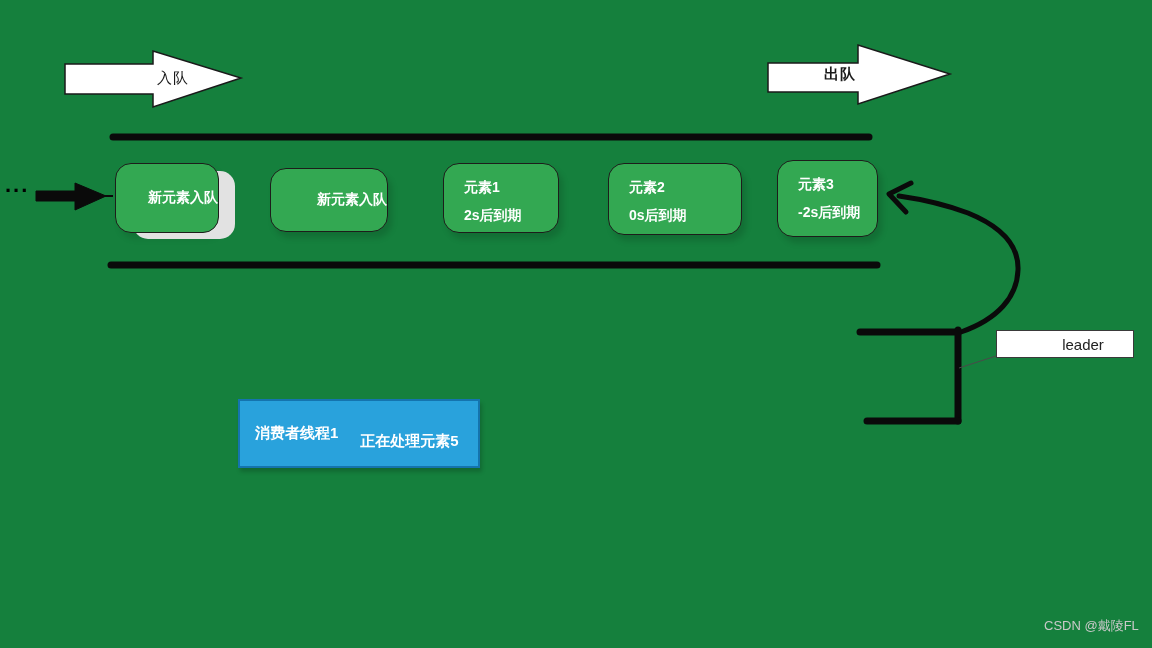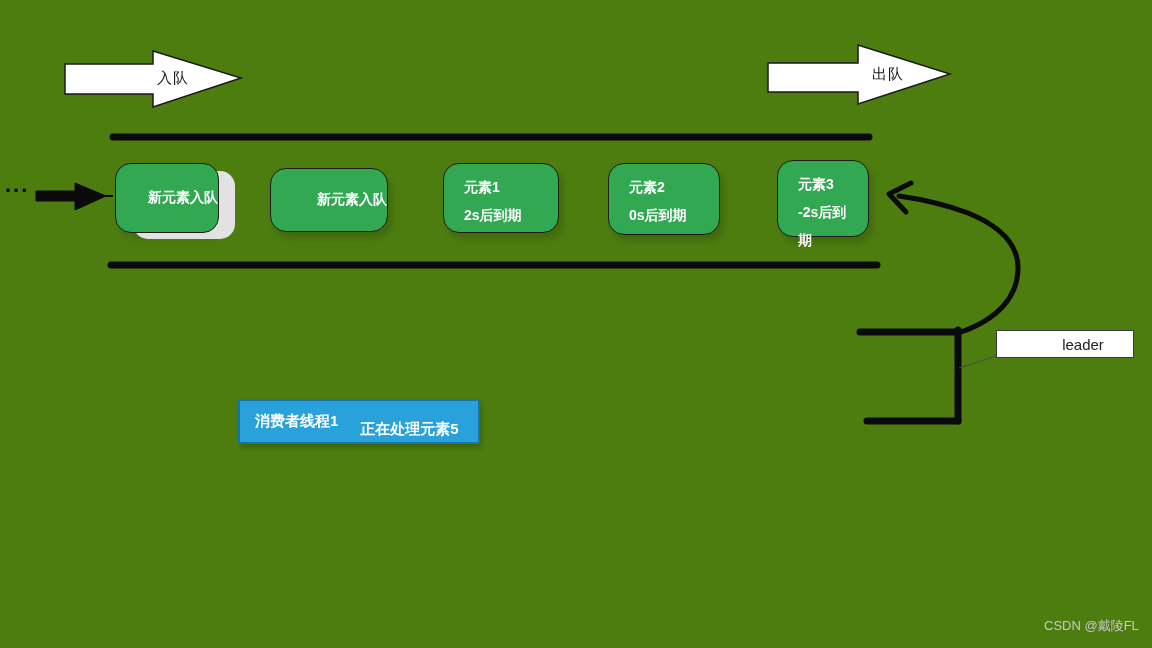--- a/index.html
+++ b/index.html
@@ -1,21 +1,21 @@
 <!DOCTYPE html>
 <html style="--element-fill: #33a852; --consumer1-fill: #29a2dc; --consumer1-border: #1474ae; --consumer2-fill: #a455a3; --consumer2-border: #6b2a68; --line-color: #0a0a0a;"><head>
 <meta charset="utf-8">
 <style>
   html, body { margin: 0; padding: 0; background: #ffffff; }
   body { font-family: "Liberation Sans", sans-serif; }
   .stage {
     position: relative;
     width: 1152px;
     height: 648px;
-    background: #4d7c0f;
+    background: #15803d;
     overflow: hidden;
   }
   .layer { position: absolute; left: 0; top: 0; width: 1152px; height: 648px; }
 
   .arrow-label {
     position: absolute;
     font-size: 15px;
     color: #1a1a1a;
     letter-spacing: 1px;
     white-space: nowrap;
@@ -53,21 +53,21 @@
     align-items: center;
     color: #ffffff;
     font-weight: bold;
     font-size: 15px;
     box-sizing: border-box;
     padding-left: 15px;
     box-shadow: 2px 4px 4px rgba(0,0,0,0.18);
     white-space: nowrap;
   }
   .consumer-1 {
-    left: 238px; top: 399px; width: 242px; height: 45px;
+    left: 238px; top: 399px; width: 242px; height: 69px;
     background: var(--consumer1-fill, #29a2dc);
     border: 2px solid var(--consumer1-border, #1474ae);
     text-align: right;
   }
   .consumer-2 {
     left: 234px; top: 483px; width: 248px; height: 44px;
     background: var(--consumer2-fill, #a455a3);
     border: 2px solid var(--consumer2-border, #6b2a68);
   }
   .consumer .task { margin-left: 22px; margin-top: 16px; }
@@ -115,43 +115,43 @@
     <path d="M 911 183 L 889 194 L 906 212" fill="none" stroke="#0a0a0a" stroke-width="5" stroke-linecap="round" stroke-linejoin="round"></path>
 
     <line x1="860" y1="332" x2="958" y2="332" stroke="#0a0a0a" stroke-width="7" stroke-linecap="round"></line>
     <line x1="958" y1="330" x2="958" y2="421" stroke="#0a0a0a" stroke-width="7" stroke-linecap="round"></line>
     <line x1="867" y1="421" x2="958" y2="421" stroke="#0a0a0a" stroke-width="7" stroke-linecap="round"></line>
 
     <line x1="959" y1="368" x2="996" y2="356" stroke="#4a4a4a" stroke-width="1"></line>
   </svg>
 
   <div class="arrow-label" style="left:157px; top:69px;">入队</div>
-  <div class="arrow-label" style="left:872px; top:65px;">出队</div>
+  <div class="arrow-label" style="left:824px; top:65px;font-weight:bold;">出队</div>
 
   <div class="ellipsis">...</div>
 
   <div class="qbox qbox-center qbox-hard-shadow" style="left:115px; top:163px; width:104px; height:70px;">
     <span>新元素入队</span>
   </div>
 
   <div class="qbox qbox-center" style="left:270px; top:168px; width:118px; height:64px;">
     <span>新元素入队</span>
   </div>
 
   <div class="qbox qbox-two" style="left:443px; top:163px; width:116px; height:70px;">
     <span>元素1</span>
     <span>2s后到期</span>
   </div>
 
-  <div class="qbox qbox-two" style="left:608px; top:163px; width:112px; height:72px;">
+  <div class="qbox qbox-two" style="left:608px; top:163px; width:134px; height:72px;">
     <span>元素2</span>
     <span>0s后到期</span>
   </div>
 
-  <div class="qbox qbox-two" style="left:777px; top:160px; width:92px; height:77px;">
+  <div class="qbox qbox-two" style="left:777px; top:160px; width:101px; height:77px;">
     <span>元素3</span>
     <span>-2s后到期</span>
   </div>
 
   <div class="leader-box">
     <span>leader</span>
   </div>
 
   <div class="consumer consumer-1">
     <span>消费者线程1</span>

